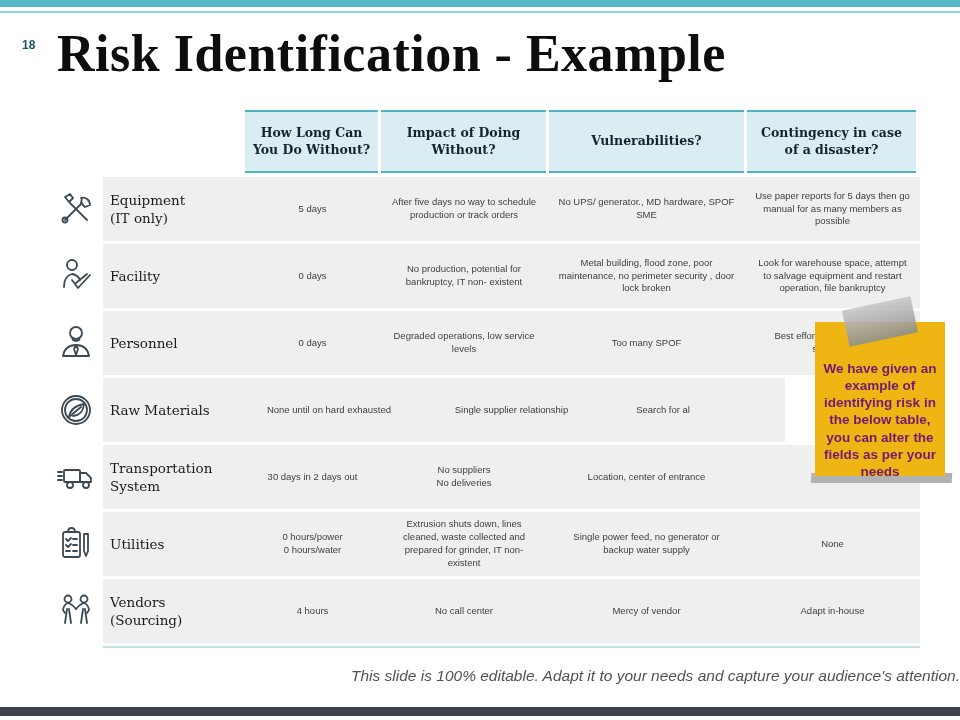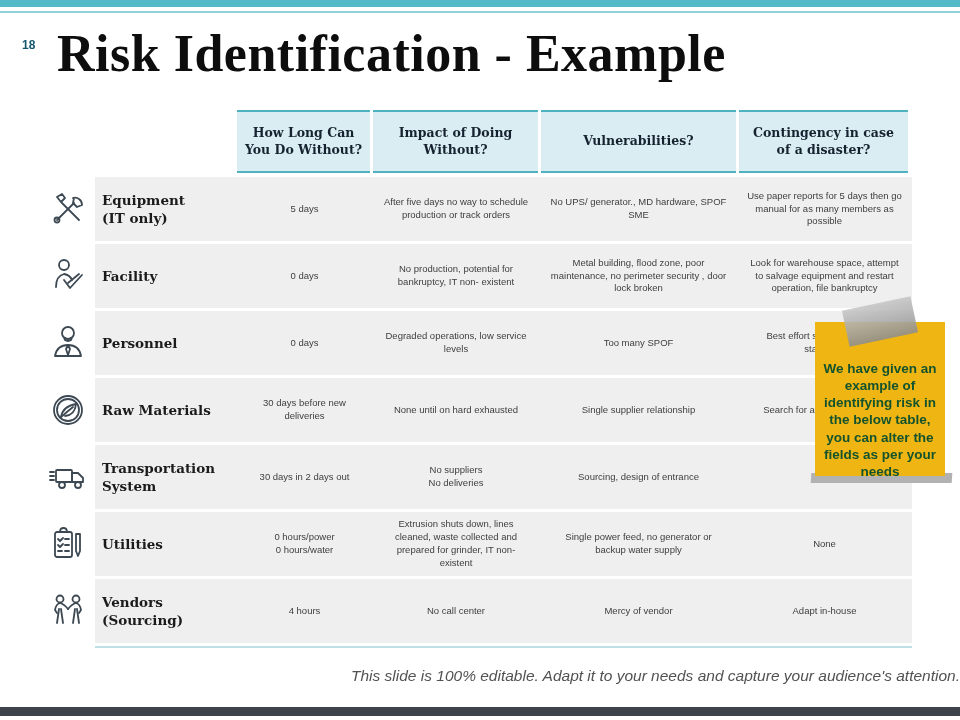--- a/index.html
+++ b/index.html
@@ -8,50 +8,50 @@
   .slide { position:relative; width:960px; height:720px; background:#fff; }
 
   .top-bar   { position:absolute; left:0; top:0; width:960px; height:7px; background:#54bac7; }
   .top-line  { position:absolute; left:0; top:11px; width:960px; height:2px; background:#93d1da; }
   .bottom-bar{ position:absolute; left:0; top:707px; width:960px; height:9px; background:#3e434b; }
 
   .slide-number { position:absolute; left:22px; top:38px; font-size:12px; font-weight:bold; color:#14566e; }
   .page-title   { position:absolute; left:57px; top:24px; font-family:"Liberation Serif", serif;
                   font-size:52px; color:#0d0d0d; letter-spacing:.5px; }
 
-  .risk-table { position:absolute; left:40px; top:110px; width:872px; }
+  .risk-table { position:absolute; left:48px; top:110px; width:872px; }
   .thead { display:flex; margin-left:197px; gap:3px; }
   .th { height:63px; background:#d9edf2; border-top:2px solid #4fb2c1; border-bottom:2px solid #4fb2c1;
         display:flex; align-items:center; justify-content:center; text-align:center;
         font-family:"DejaVu Serif", serif; font-weight:bold; font-size:12.5px; line-height:1.3;
         color:#16222f; padding:0 6px; }
   .h1{width:133px}.h2{width:165px}.h3{width:195px}.h4{width:169px}
 
   .tbody { margin-top:4px; }
   .trow { display:flex; height:64px; margin-bottom:3px; }
   .icon-cell { width:55px; background:#ffffff; display:flex; align-items:center; justify-content:center; }
   .label-cell { width:142px; background:#efefef; display:flex; align-items:center;
-                font-family:"DejaVu Serif", serif; font-weight:bold; font-size:13.5px; line-height:1.35;
+                font-family:"DejaVu Serif", serif; font-weight:normal; font-size:13.5px; line-height:1.35;
                 color:#1b1b1b; padding-left:7px; white-space:pre-line; }
   .cell { background:#efefef; display:flex; align-items:center; justify-content:center;
           text-align:center; font-size:9.5px; line-height:1.35; color:#3e3e3e;
           padding:2px 9px; white-space:pre-line; }
   .c1{width:135px}.c2{width:168px}.c3{width:197px}.c4{width:175px}
   .covered { justify-content:flex-start; padding:2px 0; }
   .covered span { display:block; width:64px; margin-left:16px; text-align:right; white-space:pre-line; }
   .table-bottom { margin-left:55px; width:817px; height:2px; background:#bddfe5; }
 
   .icon-cell svg { width:40px; height:40px; stroke:#3c4852; stroke-width:1.8; fill:none;
                    stroke-linecap:round; stroke-linejoin:round; }
 
   .note-shadow { position:absolute; left:811px; top:473px; width:141px; height:10px;
                  background:#b2b2b2; z-index:4; transform:skewX(-4deg); }
   .sticky-note { position:absolute; left:815px; top:322px; width:130px; height:154px;
                  background:#efb512; z-index:5; padding:38px 5px 0; text-align:center;
-                 font-weight:bold; font-size:13.5px; line-height:1.27; color:#14532d; }
+                 font-weight:bold; font-size:13.5px; line-height:1.27; color:#701a75; }
   .note-tape { position:absolute; left:845px; top:303px; width:70px; height:37px; z-index:6;
                background:linear-gradient(180deg,#c6c6c6 0%,#a9a9a9 55%,#8d8d8d 100%);
                opacity:.88; transform:rotate(-12deg); }
 
   .footer-note { position:absolute; left:0; top:667px; width:960px; text-align:right;
                  font-style:italic; font-size:15.5px; color:#525252; }
 </style>
 </head>
 <body>
 
@@ -126,42 +126,41 @@
       <div class="trow">
         <div class="icon-cell">
           <svg viewBox="0 0 40 40">
             <circle cx="20" cy="20" r="14"></circle>
             <circle cx="20" cy="20" r="11"></circle>
             <path d="M13 27 q2 -11 15 -13 q-1 11 -11 12"></path>
             <path d="M13 27 q7 -6 12 -10"></path>
           </svg>
         </div>
         <div class="label-cell">Raw Materials</div>
-        <div class="cell c1">30 days before new deliveries</div>
         <div class="cell c2">None until on hard exhausted</div>
         <div class="cell c3">Single supplier relationship</div>
         <div class="cell c4 covered"><span>Search for al</span></div>
       </div>
 
       <div class="trow">
         <div class="icon-cell">
           <svg viewBox="0 0 40 40">
             <rect x="8" y="13" width="16" height="12" rx="1"></rect>
             <path d="M24 16 h6 l5 5 v4 h-11 z"></path>
             <circle cx="14" cy="28" r="3"></circle>
             <circle cx="30" cy="28" r="3"></circle>
             <path d="M2 15 h4 M2 19 h4 M2 23 h4"></path>
           </svg>
         </div>
         <div class="label-cell">Transportation
 System</div>
         <div class="cell c1">30 days in 2 days out</div>
         <div class="cell c2">No suppliers
 No deliveries</div>
-        <div class="cell c3">Sourcing, design of entrance</div>
+        <div class="cell c3">Location, center of entrance</div>
         <div class="cell c4">None</div>
       </div>
 
       <div class="trow">
         <div class="icon-cell">
           <svg viewBox="0 0 40 40">
             <rect x="7" y="8" width="17" height="25" rx="2"></rect>
             <path d="M12 8 q0 -4 3.5 -4 q3.5 0 3.5 4"></path>
             <path d="M10 15 l2 2 3 -3 M17 15 h4"></path>
             <path d="M10 21 l2 2 3 -3 M17 21 h4"></path>

